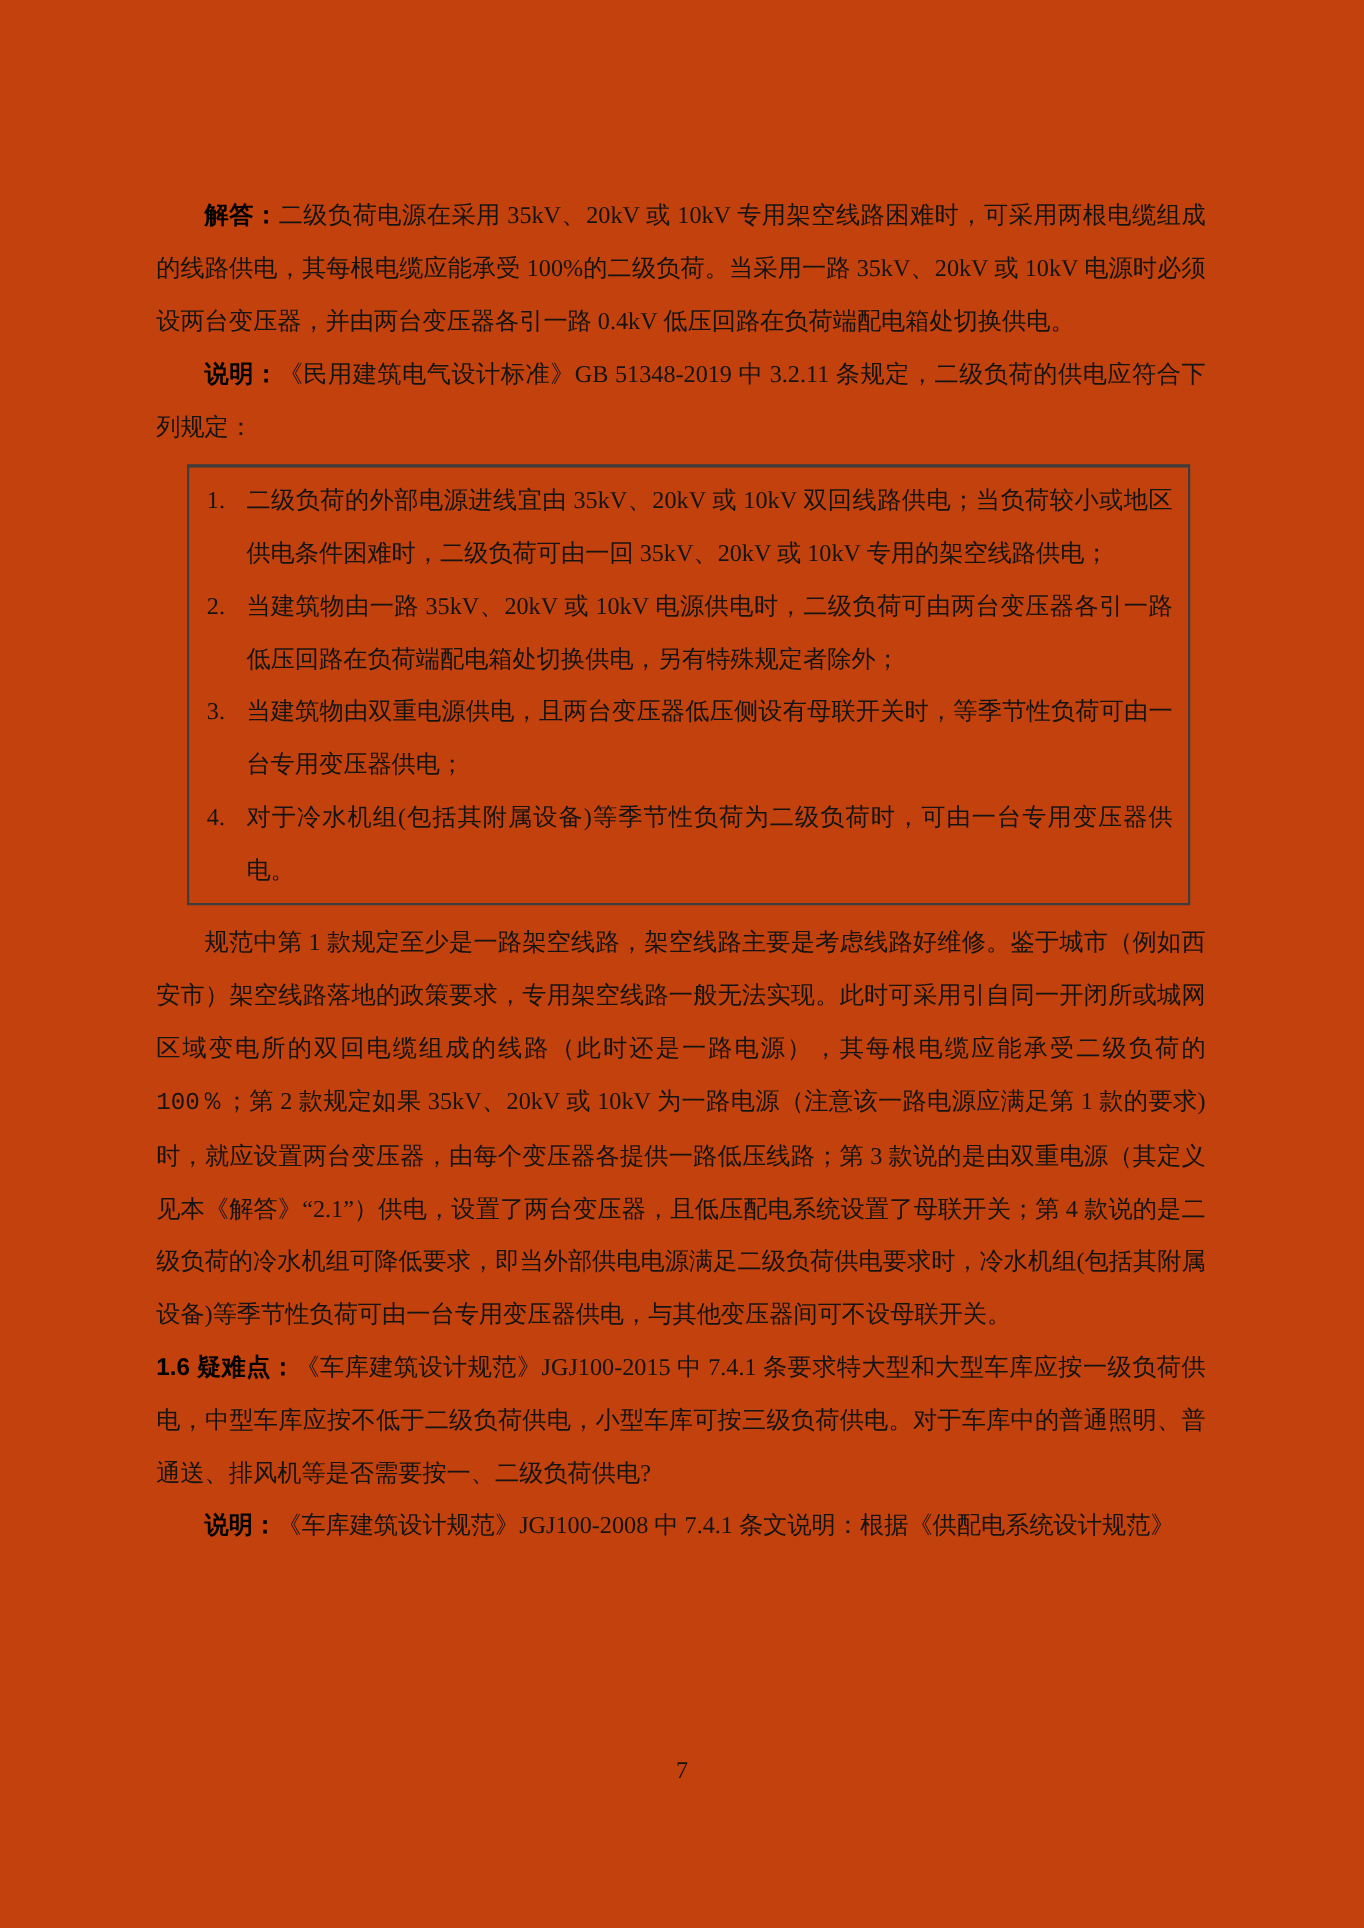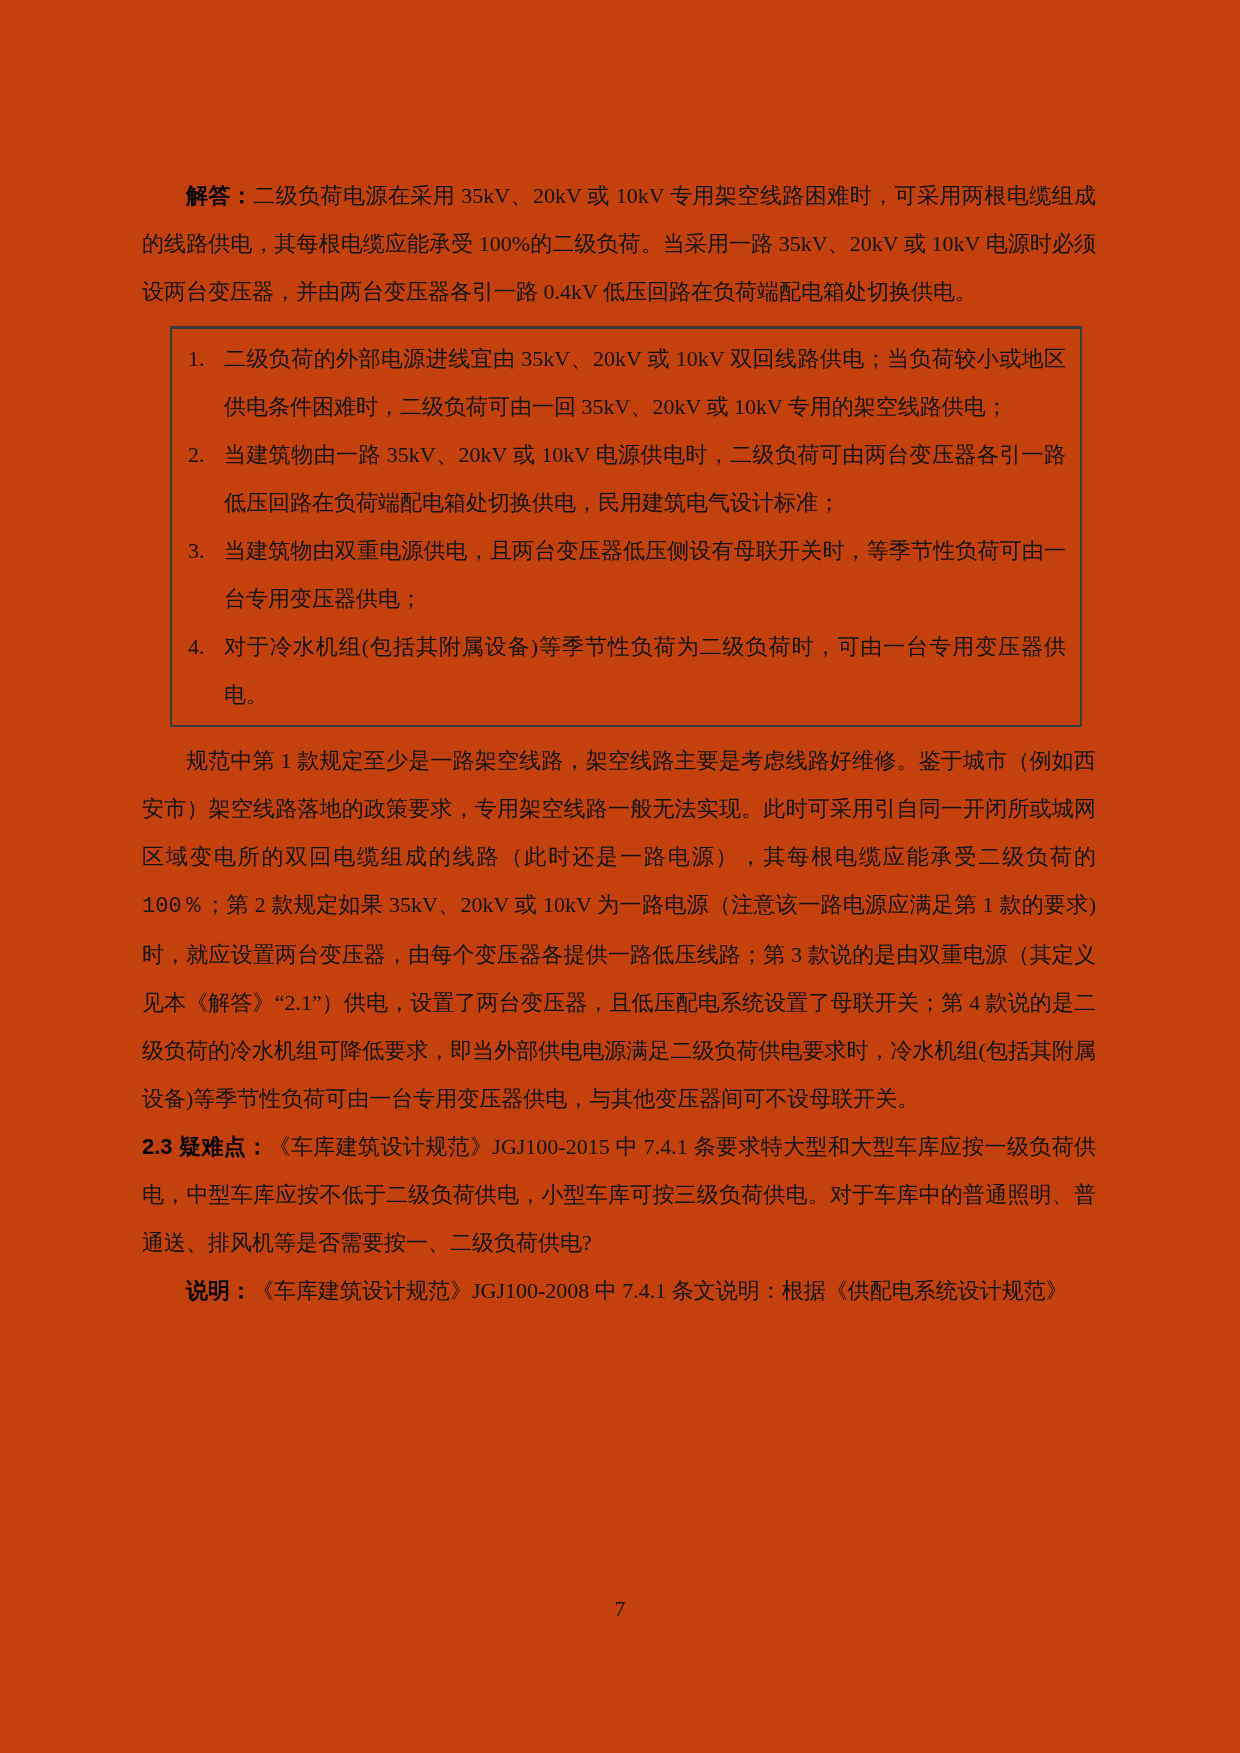--- a/index.html
+++ b/index.html
@@ -57,33 +57,34 @@
   }
 </style>
 </head>
 <body>
 
 <div class="page">
   <div class="body-area">
 
     <p class="para indent"><b class="lead-label">解答：</b><span>二级负荷电源在采用 35kV、20kV 或 10kV 专用架空线路困难时，可采用两根电缆组成的线路供电，其每根电缆应能承受 100%的二级负荷。当采用一路 35kV、20kV 或 10kV 电源时必须设两台变压器，并由两台变压器各引一路 0.4kV 低压回路在负荷端配电箱处切换供电。</span></p>
 
+    <p class="para indent"><b class="lead-label">说明：</b><span>《民用建筑电气设计标准》GB 51348-2019 中 3.2.11 条规定，二级负荷的供电应符合下列规定：</span></p>
 
     <div class="rule-box">
       <ol>
         <li><span class="num">1.</span><span>二级负荷的外部电源进线宜由 35kV、20kV 或 10kV 双回线路供电；当负荷较小或地区供电条件困难时，二级负荷可由一回 35kV、20kV 或 10kV 专用的架空线路供电；</span></li>
-        <li><span class="num">2.</span><span>当建筑物由一路 35kV、20kV 或 10kV 电源供电时，二级负荷可由两台变压器各引一路低压回路在负荷端配电箱处切换供电，民用建筑电气设计标准；</span></li>
+        <li><span class="num">2.</span><span>当建筑物由一路 35kV、20kV 或 10kV 电源供电时，二级负荷可由两台变压器各引一路低压回路在负荷端配电箱处切换供电，另有特殊规定者除外；</span></li>
         <li><span class="num">3.</span><span>当建筑物由双重电源供电，且两台变压器低压侧设有母联开关时，等季节性负荷可由一台专用变压器供电；</span></li>
         <li><span class="num">4.</span><span>对于冷水机组(包括其附属设备)等季节性负荷为二级负荷时，可由一台专用变压器供电。</span></li>
       </ol>
     </div>
 
     <p class="para indent"><span>规范中第 1 款规定至少是一路架空线路，架空线路主要是考虑线路好维修。鉴于城市（例如西安市）架空线路落地的政策要求，专用架空线路一般无法实现。此时可采用引自同一开闭所或城网区域变电所的双回电缆组成的线路（此时还是一路电源），其每根电缆应能承受二级负荷的</span><span class="pct">100％</span><span>；第 2 款规定如果 35kV、20kV 或 10kV 为一路电源（注意该一路电源应满足第 1 款的要求)时，就应设置两台变压器，由每个变压器各提供一路低压线路；第 3 款说的是由双重电源（其定义见本《解答》“2.1”）供电，设置了两台变压器，且低压配电系统设置了母联开关；第 4 款说的是二级负荷的冷水机组可降低要求，即当外部供电电源满足二级负荷供电要求时，冷水机组(包括其附属设备)等季节性负荷可由一台专用变压器供电，与其他变压器间可不设母联开关。</span></p>
 
-    <p class="para section-gap"><b class="lead-label">2.3 疑难点：</b><span>《车库建筑设计规范》JGJ100-2015 中 7.4.1  条要求特大型和大型车库应按一级负荷供电，中型车库应按不低于二级负荷供电，小型车库可按三级负荷供电。对于车库中的普通照明、普通送、排风机等是否需要按一、二级负荷供电?</span></p>
+    <p class="para section-gap"><b class="lead-label">1.6 疑难点：</b><span>《车库建筑设计规范》JGJ100-2015 中 7.4.1  条要求特大型和大型车库应按一级负荷供电，中型车库应按不低于二级负荷供电，小型车库可按三级负荷供电。对于车库中的普通照明、普通送、排风机等是否需要按一、二级负荷供电?</span></p>
 
 
     <p class="para indent"><b class="lead-label">说明：</b><span>《车库建筑设计规范》JGJ100-2008 中 7.4.1  条文说明：根据《供配电系统设计规范》</span></p>
 
   </div>
 
   <div class="page-number">7</div>
 </div>
 
 </body></html>

